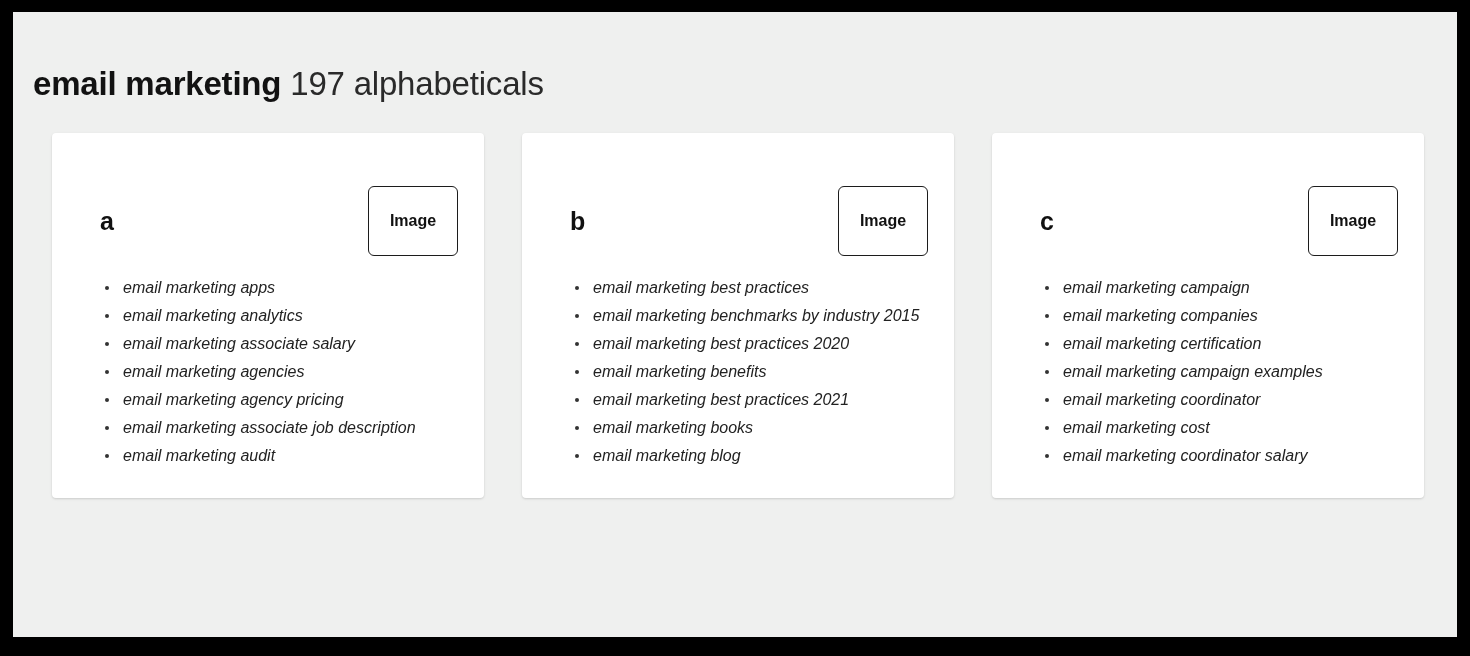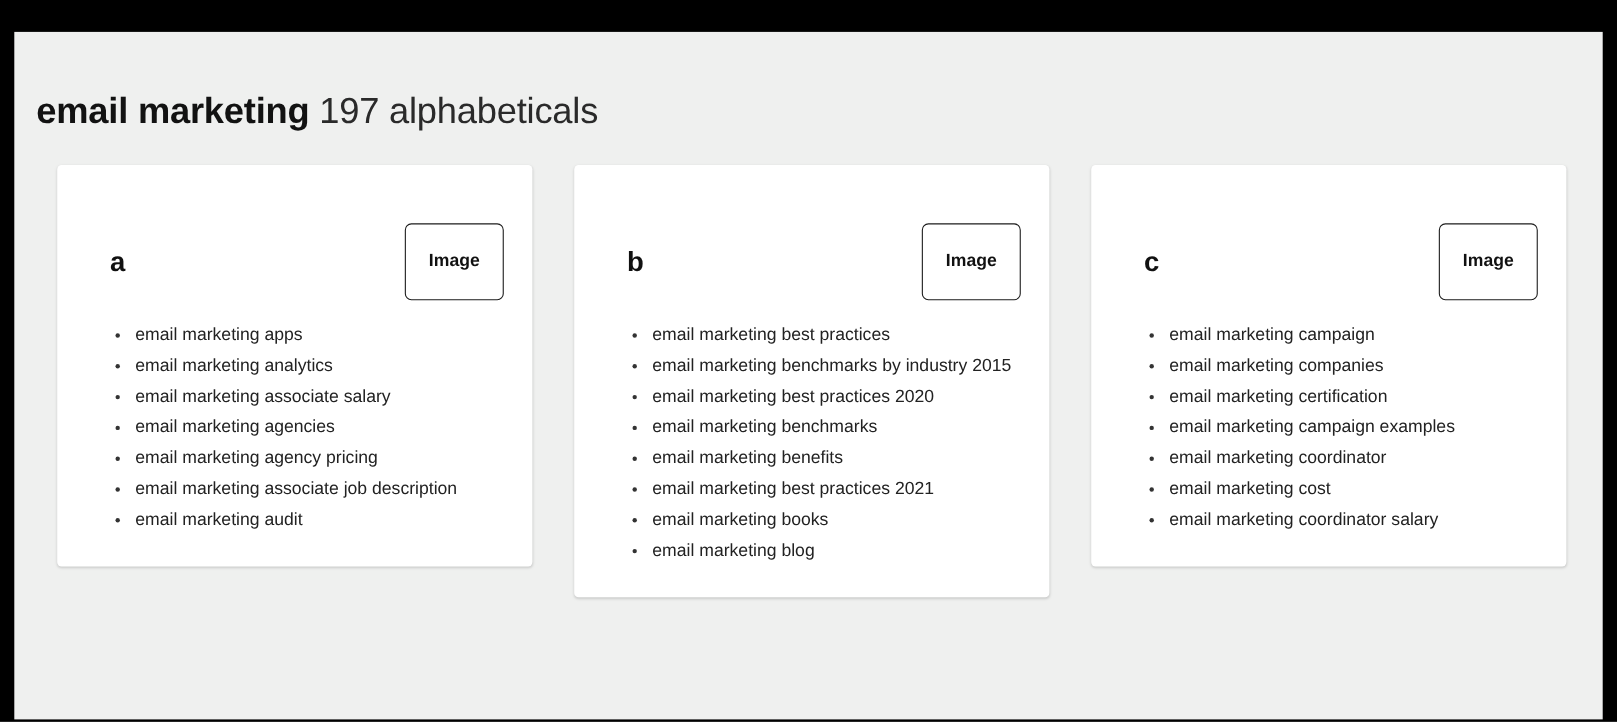--- a/index.html
+++ b/index.html
@@ -14,21 +14,20 @@
   }
 
   #viewport {
     position: absolute;
     left: 13px;
     top: 12px;
     width: 1444px;
     height: 625px;
     background: #eff0ef;
     overflow: hidden;
-    margin-top: 17px;
   }
 
   #page-title {
     position: absolute;
     left: 20px;
     top: 30px;
     font-size: 33px;
     line-height: 40px;
     color: #1a1a1a;
     white-space: nowrap;
@@ -88,20 +87,21 @@
     justify-content: center;
     font-size: 16px;
     font-weight: bold;
     color: #111111;
   }
 
   .kw-list {
     list-style: none;
     margin: 22px 0 0 0;
     padding: 0 0 0 22px;
+    font-style: italic;
   }
   .kw-list li {
     position: relative;
     padding-left: 23px;
     font-size: 16px;
     line-height: 28px;
     color: #222222;
   }
   .kw-list li::before {
     content: "";
@@ -141,21 +141,20 @@
       </div>
       <div class="card">
         <div class="card-head">
           <div class="card-letter">b</div>
           <div class="image-box">Image</div>
         </div>
         <ul class="kw-list">
           <li>email marketing best practices</li>
           <li>email marketing benchmarks by industry 2015</li>
           <li>email marketing best practices 2020</li>
-          <li>email marketing benchmarks</li>
           <li>email marketing benefits</li>
           <li>email marketing best practices 2021</li>
           <li>email marketing books</li>
           <li>email marketing blog</li>
         </ul>
       </div>
       <div class="card">
         <div class="card-head">
           <div class="card-letter">c</div>
           <div class="image-box">Image</div>

